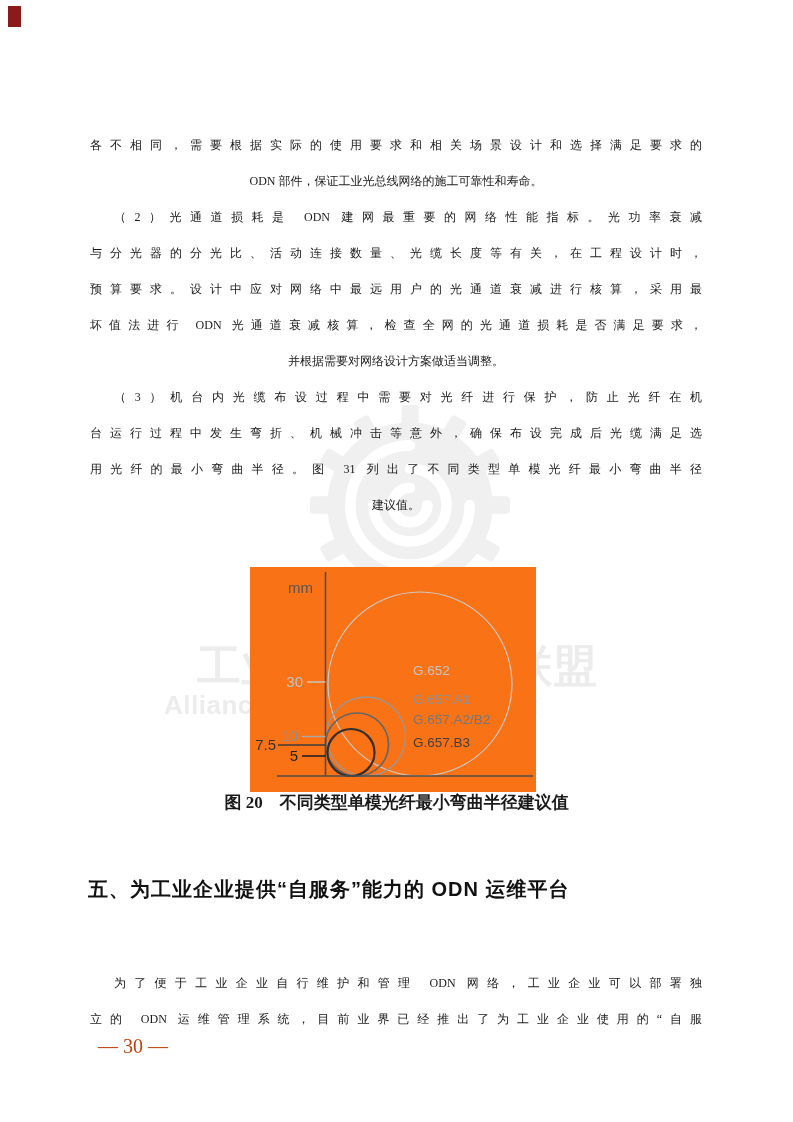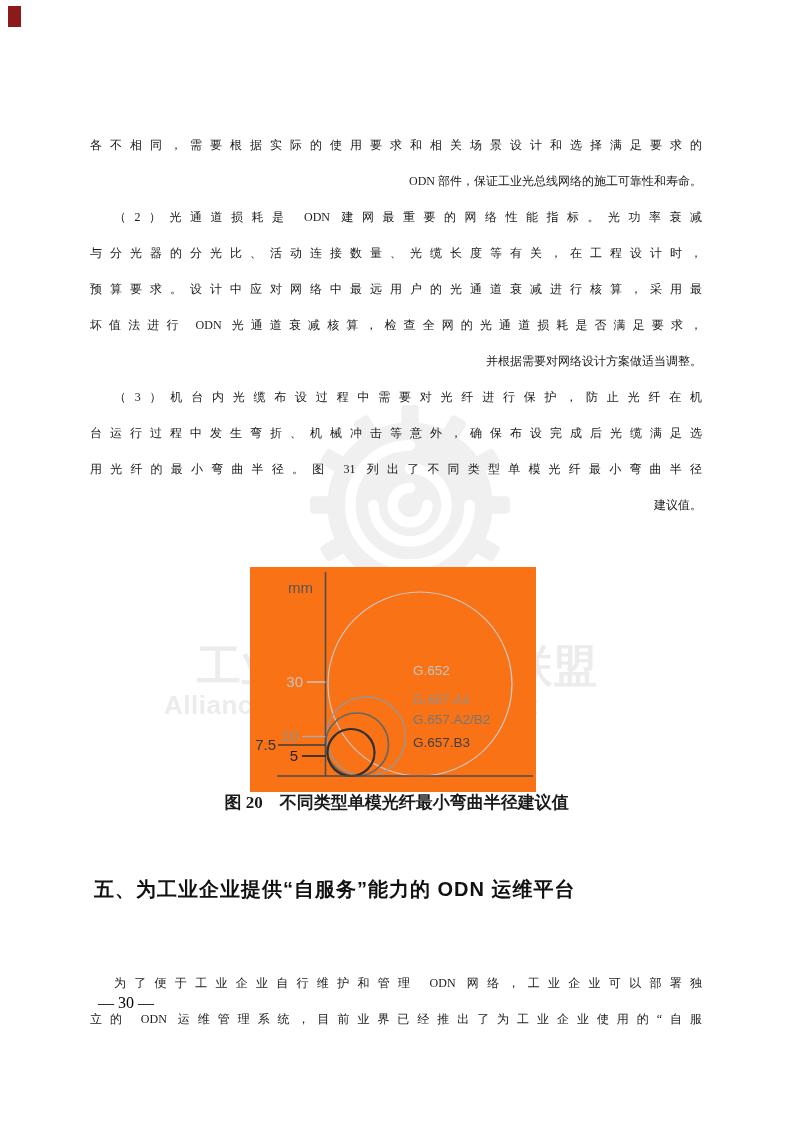--- a/index.html
+++ b/index.html
@@ -14,21 +14,21 @@
   .wm{position:absolute;z-index:1;color:#ececec;font-family:"Liberation Sans","DejaVu Sans",sans-serif;font-weight:bold;white-space:nowrap;}
   .wm-cn{left:197px;top:637px;font-size:44px;letter-spacing:0.5px;}
   .wm-en{left:164px;top:690px;font-size:26px;letter-spacing:0.5px;}
   .wm-gear{position:absolute;z-index:1;left:310px;top:405px;}
 
   
   .bodytext{position:absolute;z-index:3;left:90px;width:612px;font-size:12px;line-height:36px;}
   .bt-top{top:127px;}
   .bt-tail{top:937px;margin-top:28px;}
   .jline{text-align:justify;text-align-last:justify;}
-  .lline{text-align:right;}
+  .lline{text-align:center;}
   .indent{text-indent:2em;}
   .line{height:36px;overflow:visible;white-space:pre-wrap;}
 
   
   .figure-panel{position:absolute;z-index:2;left:250px;top:567px;width:286px;height:225px;background:#f97316;}
   .fig-caption{position:absolute;z-index:3;left:0;top:790px;width:793px;text-align:center;
     font-size:17px;font-weight:bold;line-height:26px;white-space:pre-wrap;}
 
   svg text{font-family:"Liberation Sans","DejaVu Sans",sans-serif;}
   .axis{stroke:#4d4d4d;stroke-width:1.6;}
@@ -46,24 +46,24 @@
   .cA2{stroke:#666;stroke-width:1.7;fill:none;}
   .cB3{stroke:#303030;stroke-width:2.2;fill:none;}
   .l652{fill:#c4c4c4;font-size:13.5px;}
   .lA1{fill:#8f8f8f;font-size:13.5px;}
   .lA2{fill:#767676;font-size:13.5px;}
   .lB3{fill:#3f3f3f;font-size:13.5px;}
 
   
   .section-heading{position:absolute;z-index:3;left:88px;top:872px;width:660px;
     font-family:"Liberation Sans","DejaVu Sans",sans-serif;font-weight:bold;
-    font-size:20px;line-height:34px;color:#111;letter-spacing:1px;white-space:pre-wrap;margin-left:6px;}
+    font-size:20px;line-height:34px;color:#111;letter-spacing:1px;white-space:pre-wrap;}
 
   
-  .footer{position:absolute;z-index:3;left:98px;top:992px;font-size:16px;line-height:22px;color:#000000;}
+  .footer{position:absolute;z-index:3;left:98px;top:1035px;font-size:20px;line-height:22px;color:#c2410c;}
 </style>
 </head>
 <body>
 
 <div class="page">
 
   <div class="corner-marker" style="background:#8b1b1b;"></div>
 
   <svg class="wm-gear" width="200" height="200" viewBox="0 0 208 208">
     <g fill="#f0f0f0">

